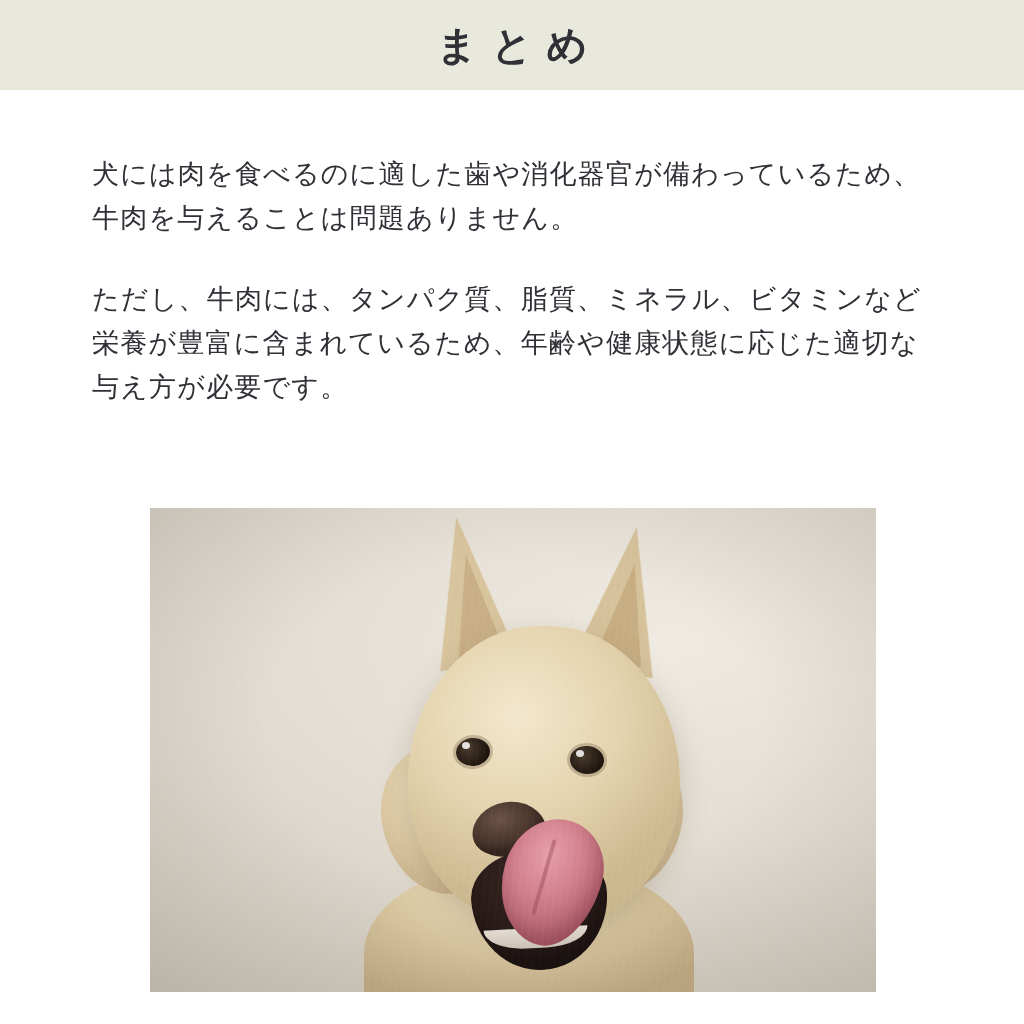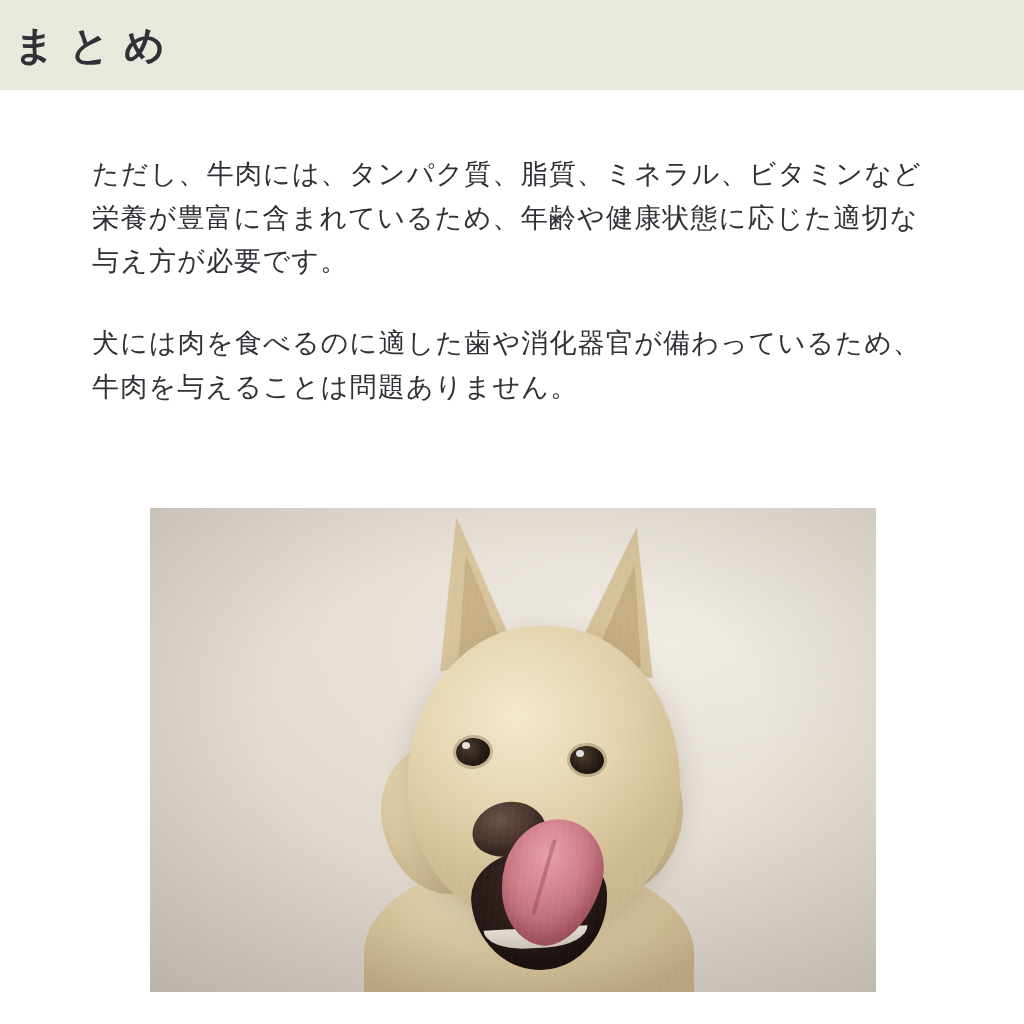--- a/index.html
+++ b/index.html
@@ -19,20 +19,21 @@
     height: 1024px;
     background: #ffffff;
   }
   
   .header-band {
     width: 1024px;
     height: 90px;
     background: #e8e9dc;
     display: flex;
     align-items: center;
+    justify-content: center;
     box-sizing: border-box;
   }
   .header-title {
     font-size: 40px;
     line-height: 1;
     color: #2f3136;
     letter-spacing: 14px;
     text-indent: 14px;
     font-weight: 600;
     font-family: "DejaVu Sans", "Liberation Sans", sans-serif;
@@ -241,22 +242,22 @@
 </head>
 <body>
 
 <div class="page">
 
   <div class="header-band">
     <h1 class="header-title">まとめ</h1>
   </div>
 
   <div class="content">
+    <p class="paragraph">犬には肉を食べるのに適した歯や消化器官が備わっているため、牛肉を与えることは問題ありません。</p>
     <p class="paragraph">ただし、牛肉には、タンパク質、脂質、ミネラル、ビタミンなど栄養が豊富に含まれているため、年齢や健康状態に応じた適切な与え方が必要です。</p>
-    <p class="paragraph">犬には肉を食べるのに適した歯や消化器官が備わっているため、牛肉を与えることは問題ありません。</p>
   </div>
 
   <div class="figure" aria-label="舌を出したクリーム色の小型犬の写真">
     <div class="photo">
       <div class="dog">
         <div class="ear ear-left"></div>
         <div class="ear-left-inner"></div>
         <div class="ear ear-right"></div>
         <div class="ear-right-inner"></div>
         <div class="body-fur"></div>

